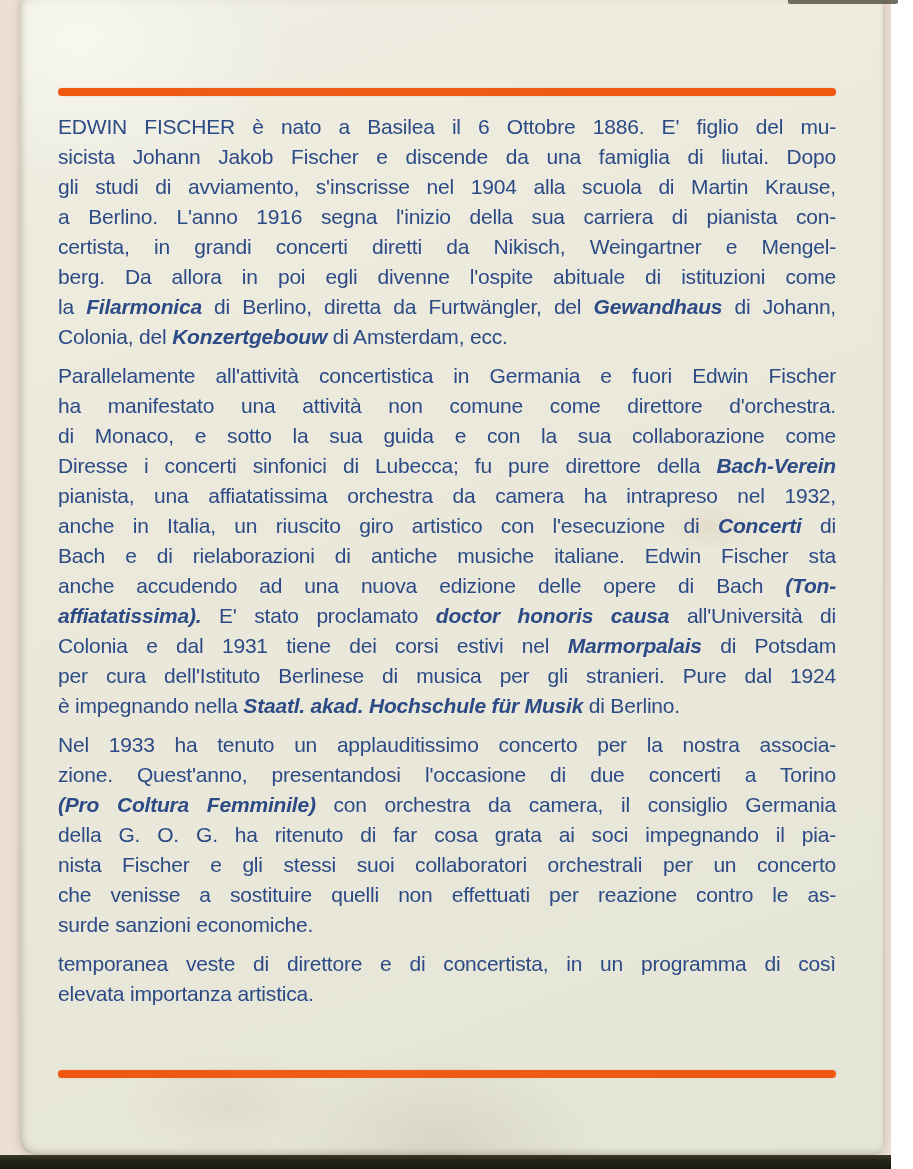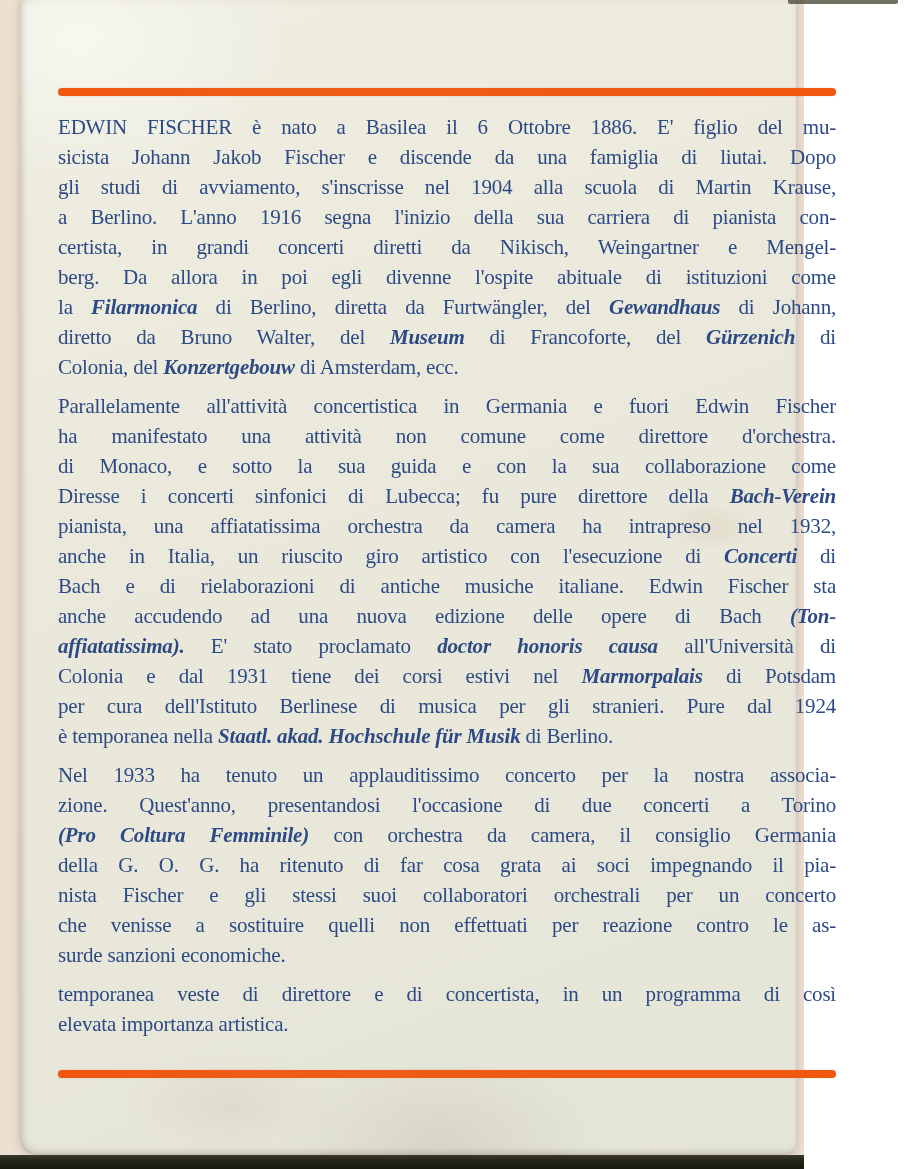--- a/index.html
+++ b/index.html
@@ -1,17 +1,17 @@
 <!DOCTYPE html>
 <html style="--accent: #f0570f; --ink: #2c4a85; --backdrop: #eddfd2;"><head>
 <meta charset="utf-8">
 <style>
   html,body{margin:0;padding:0;width:913px;height:1169px;overflow:hidden;
     font-family:"Liberation Sans","DejaVu Sans",sans-serif;}
-  .scan{position:relative;width:804px;height:1169px;background:var(--backdrop,#eddfd2);font-family:Liberation Serif, serif;}
+  .scan{position:relative;width:891px;height:1169px;background:var(--backdrop,#eddfd2);}
   
   .paper{position:absolute;left:20px;top:0;right:8px;bottom:14px;
     background:
       radial-gradient(300px 200px at 60px 40px, rgba(255,255,252,.55), transparent 70%),
       radial-gradient(70px 34px at 690px 527px, rgba(190,160,120,.16), transparent 70%),
       radial-gradient(140px 70px at 210px 1105px, rgba(205,198,180,.35), transparent 75%),
       radial-gradient(220px 120px at 420px 1140px, rgba(160,155,135,.22), transparent 75%),
       linear-gradient(160deg,#efeee2 0%, #eae8da 45%, #e5e6d8 100%);
     border-radius:4px 2px 8px 16px;
     box-shadow:0 0 8px rgba(60,50,40,.25),
@@ -45,36 +45,35 @@
     <div class="rule rule-top"></div>
     <div class="text-block">
         <div class="para">
           <div class="line"><span class="seg">EDWIN FISCHER è nato a Basilea il 6 Ottobre 1886. E' figlio del mu-</span></div>
           <div class="line"><span class="seg">sicista Johann Jakob Fischer e discende da una famiglia di liutai. Dopo</span></div>
           <div class="line"><span class="seg">gli studi di avviamento, s'inscrisse nel 1904 alla scuola di Martin Krause,</span></div>
           <div class="line"><span class="seg">a Berlino. L'anno 1916 segna l'inizio della sua carriera di pianista con-</span></div>
           <div class="line"><span class="seg">certista, in grandi concerti diretti da Nikisch, Weingartner e Mengel-</span></div>
           <div class="line"><span class="seg">berg. Da allora in poi egli divenne l'ospite abituale di istituzioni come</span></div>
           <div class="line"><span class="seg">la </span><span class="seg em">Filarmonica</span><span class="seg"> di Berlino, diretta da Furtwängler, del </span><span class="seg em">Gewandhaus</span><span class="seg"> di Johann,</span></div>
-          <div class="line"><span class="seg">diretto da Bruno Walter, del </span><span class="seg em">Museum</span><span class="seg"> di Francoforte, del </span><span class="seg em">Gürzenich</span><span class="seg"> di</span></div>
           <div class="line last"><span class="seg">Colonia, del </span><span class="seg em">Konzertgebouw</span><span class="seg"> di Amsterdam, ecc.</span></div>
         </div>
         <div class="para">
           <div class="line"><span class="seg">Parallelamente all'attività concertistica in Germania e fuori Edwin Fischer</span></div>
           <div class="line"><span class="seg">ha manifestato una attività non comune come direttore d'orchestra.</span></div>
           <div class="line"><span class="seg">di Monaco, e sotto la sua guida e con la sua collaborazione come</span></div>
           <div class="line"><span class="seg">Diresse i concerti sinfonici di Lubecca; fu pure direttore della </span><span class="seg em">Bach-Verein</span></div>
           <div class="line"><span class="seg">pianista, una affiatatissima orchestra da camera ha intrapreso nel 1932,</span></div>
           <div class="line"><span class="seg">anche in Italia, un riuscito giro artistico con l'esecuzione di </span><span class="seg em">Concerti</span><span class="seg"> di</span></div>
           <div class="line"><span class="seg">Bach e di rielaborazioni di antiche musiche italiane. Edwin Fischer sta</span></div>
           <div class="line"><span class="seg">anche accudendo ad una nuova edizione delle opere di Bach </span><span class="seg em">(Ton-</span></div>
           <div class="line"><span class="seg em">affiatatissima).</span><span class="seg"> E' stato proclamato </span><span class="seg em">doctor honoris causa</span><span class="seg"> all'Università di</span></div>
           <div class="line"><span class="seg">Colonia e dal 1931 tiene dei corsi estivi nel </span><span class="seg em">Marmorpalais</span><span class="seg"> di Potsdam</span></div>
           <div class="line"><span class="seg">per cura dell'Istituto Berlinese di musica per gli stranieri. Pure dal 1924</span></div>
-          <div class="line last"><span class="seg">è temporanea nella </span><span class="seg em">Staatl. akad. Hochschule für Musik</span><span class="seg"> di Berlino.</span></div>
+          <div class="line last"><span class="seg">è impegnando nella </span><span class="seg em">Staatl. akad. Hochschule für Musik</span><span class="seg"> di Berlino.</span></div>
         </div>
         <div class="para">
           <div class="line"><span class="seg">Nel 1933 ha tenuto un applauditissimo concerto per la nostra associa-</span></div>
           <div class="line"><span class="seg">zione. Quest'anno, presentandosi l'occasione di due concerti a Torino</span></div>
           <div class="line"><span class="seg em">(Pro Coltura Femminile)</span><span class="seg"> con orchestra da camera, il consiglio Germania</span></div>
           <div class="line"><span class="seg">della G. O. G. ha ritenuto di far cosa grata ai soci impegnando il pia-</span></div>
           <div class="line"><span class="seg">nista Fischer e gli stessi suoi collaboratori orchestrali per un concerto</span></div>
           <div class="line"><span class="seg">che venisse a sostituire quelli non effettuati per reazione contro le as-</span></div>
           <div class="line last"><span class="seg">surde sanzioni economiche.</span></div>
         </div>

